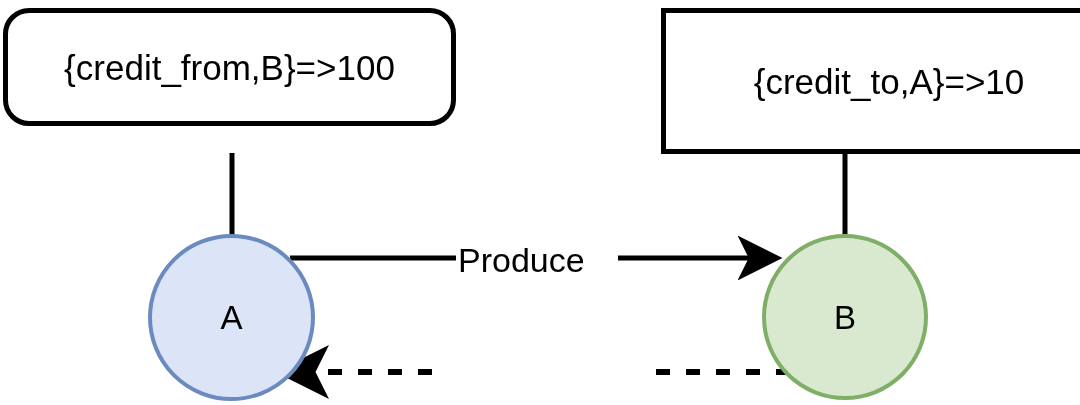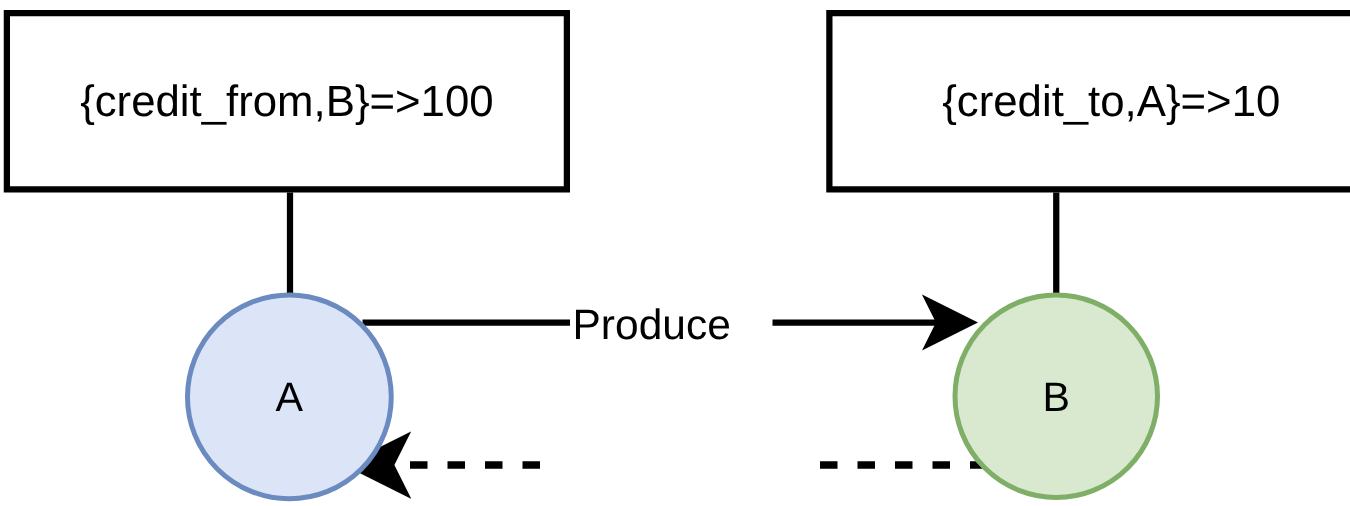--- a/index.html
+++ b/index.html
@@ -38,21 +38,22 @@
     font-family: "Liberation Sans", sans-serif;
     font-size: 35px;
     color: #000000;
     line-height: 1;
     white-space: nowrap;
   }
   #note-box-left {
     left: 3px;
     top: 8px;
     width: 453px;
-    height: 146px;
+    height: 118px;
+    border-radius: 26px;
   }
   #note-box-right {
     left: 613px;
     top: 8px;
     width: 456px;
     height: 146px;
     margin-left: 48px;
   }
   .node-circle {
     position: absolute;

